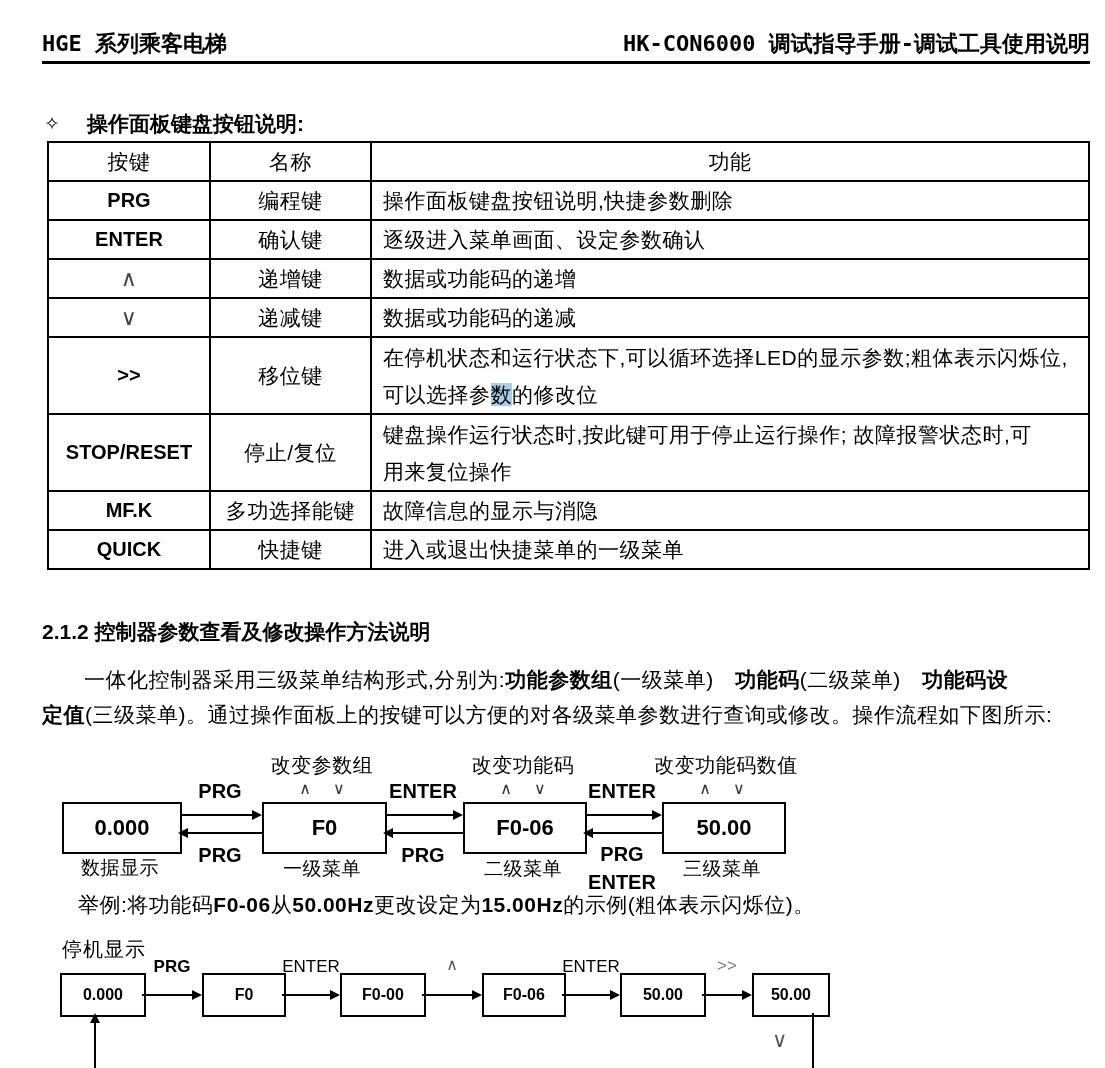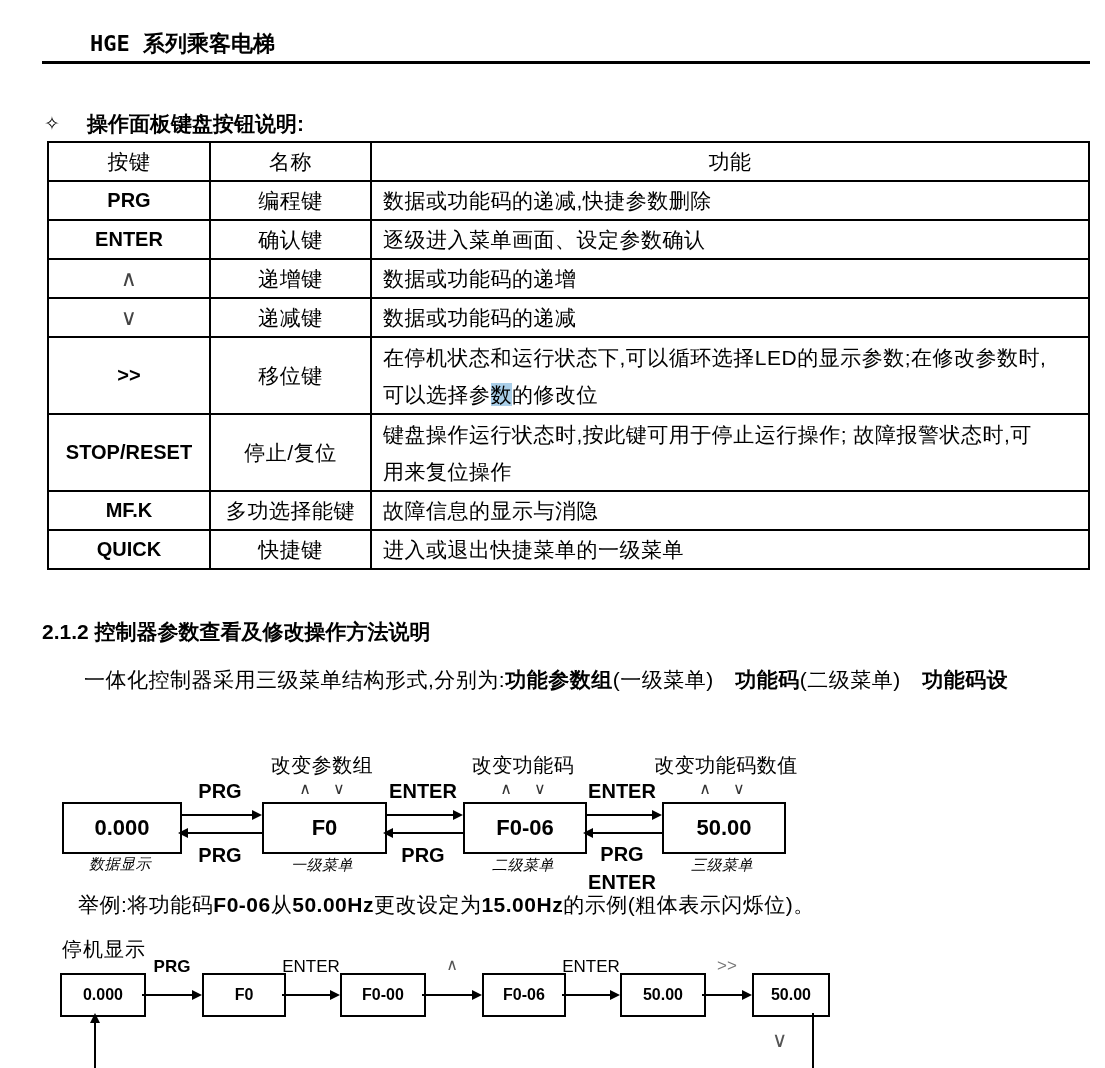--- a/index.html
+++ b/index.html
@@ -33,39 +33,40 @@
   .ex-line{position:absolute;left:78px;top:891px;font-size:21px;letter-spacing:0.5px;white-space:nowrap;}
   .stop-label{position:absolute;left:62px;top:936px;font-size:20px;letter-spacing:1px;}
   
   .fbox{position:absolute;border:2px solid #000;background:#fff;display:flex;
         align-items:center;justify-content:center;font-weight:bold;}
   .d1box{font-size:22px;}
   .d2box{font-size:16px;}
   .dlabel{position:absolute;transform:translateX(-50%);font-size:20px;white-space:nowrap;letter-spacing:0.5px;}
   .plabel{position:absolute;transform:translateX(-50%);font-weight:bold;font-size:20px;white-space:nowrap;}
   .p2label{position:absolute;transform:translateX(-50%);font-weight:400;font-size:17px;white-space:nowrap;}
-  .caption{position:absolute;transform:translateX(-50%);font-size:15px;white-space:nowrap;letter-spacing:0.5px;font-style:italic;}
+  .caption{position:absolute;transform:translateX(-50%);font-size:19px;white-space:nowrap;letter-spacing:0.5px;}
   .updown{position:absolute;transform:translateX(-50%);font-size:16px;color:#333;white-space:nowrap;}
   .updown .dn{margin-left:22px;}
   .arrline{position:absolute;height:2px;background:#000;}
   .vline{position:absolute;width:2px;background:#000;}
   .ah-r{position:absolute;width:0;height:0;border-top:5px solid transparent;
         border-bottom:5px solid transparent;border-left:10px solid #000;}
   .ah-l{position:absolute;width:0;height:0;border-top:5px solid transparent;
         border-bottom:5px solid transparent;border-right:10px solid #000;}
   .ah-u{position:absolute;width:0;height:0;border-left:5px solid transparent;
         border-right:5px solid transparent;border-bottom:10px solid #000;}
   .sym-gray{position:absolute;color:#555;font-size:21px;}
 </style>
 </head>
 <body>
 
 <div class="page">
 
-  <span class="hdr" style="left:42px;margin-left:48px;">HGE 系列乘客电梯</span>
+  <span class="hdr" style="left:42px;">HGE 系列乘客电梯</span>
+  <span class="hdr" style="right:15px;">HK-CON6000 调试指导手册-调试工具使用说明</span>
   <div class="hdr-rule"></div>
 
   <div class="bullet-line">
     <span class="marker">✧</span><span>操作面板键盘按钮说明:</span>
   </div>
 
   <table class="keys">
     <colgroup>
         <col class="c1">
         <col class="c2">
@@ -73,42 +74,42 @@
       </colgroup>
     <tbody>
         <tr class="h38">
       <td>按键</td>
       <td>名称</td>
       <td>功能</td>
     </tr>
     <tr class="h38">
       <td class="latin">PRG</td>
       <td>编程键</td>
-      <td class="func">数据或功能码的递减,快捷参数删除</td>
+      <td class="func">操作面板键盘按钮说明,快捷参数删除</td>
     </tr>
     <tr class="h38">
       <td class="latin">ENTER</td>
       <td>确认键</td>
       <td class="func">逐级进入菜单画面、设定参数确认</td>
     </tr>
     <tr class="h38">
       <td class="sym">∧</td>
       <td>递增键</td>
       <td class="func">数据或功能码的递增</td>
     </tr>
     <tr class="h38">
       <td class="sym">∨</td>
       <td>递减键</td>
       <td class="func">数据或功能码的递减</td>
     </tr>
     <tr class="h77">
       <td class="latin">&gt;&gt;</td>
       <td>移位键</td>
       <td class="func">
-        <div><span>在停机状态和运行状态下,可以循环选择LED的显示参数;在修改参数时,</span></div>
+        <div><span>在停机状态和运行状态下,可以循环选择LED的显示参数;粗体表示闪烁位,</span></div>
         <div><span>可以选择参</span><span class="hl">数</span><span>的修改位</span></div>
       </td>
     </tr>
     <tr class="h77">
       <td class="latin">STOP/RESET</td>
       <td>停止/复位</td>
       <td class="func">
         <div><span>键盘操作运行状态时,按此键可用于停止运行操作; 故障报警状态时,可</span></div>
         <div><span>用来复位操作</span></div>
       </td>
@@ -126,20 +127,21 @@
   </tbody>
     </table>
 
   <div class="sec-head">
     <span>2.1.2</span>
     <span>控制器参数查看及修改操作方法说明</span>
   </div>
 
   <div class="para">
     <div class="pline first"><span>一体化控制器采用三级菜单结构形式,分别为:</span><span class="b">功能参数组</span><span>(一级菜单)　</span><span class="b">功能码</span><span>(二级菜单)　</span><span class="b">功能码设</span></div>
+    <div class="pline"><span class="b">定值</span><span>(三级菜单)。通过操作面板上的按键可以方便的对各级菜单参数进行查询或修改。操作流程如下图所示:</span></div>
   </div>
 
   <div>
     <span class="dlabel" style="left:322px;top:752px;">改变参数组</span>
     <span class="dlabel" style="left:523px;top:752px;">改变功能码</span>
     <span class="dlabel" style="left:726px;top:752px;">改变功能码数值</span>
 
     <span class="updown" style="left:322px;top:779px;"><span>∧</span><span class="dn">∨</span></span>
     <span class="updown" style="left:523px;top:779px;"><span>∧</span><span class="dn">∨</span></span>
     <span class="updown" style="left:722px;top:779px;"><span>∧</span><span class="dn">∨</span></span>

